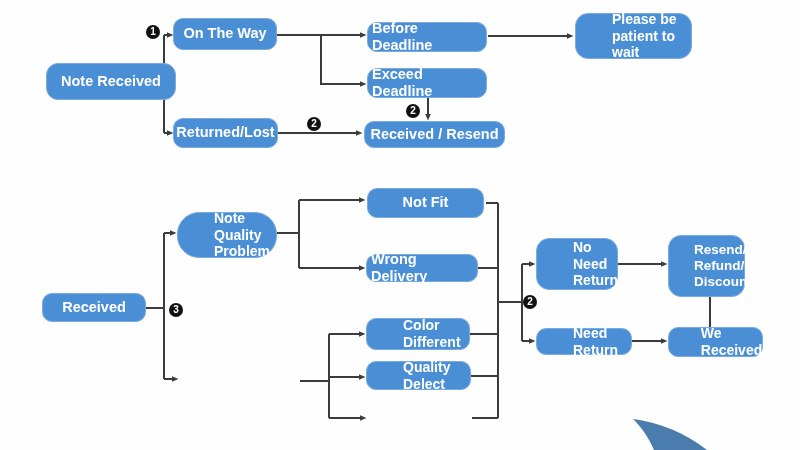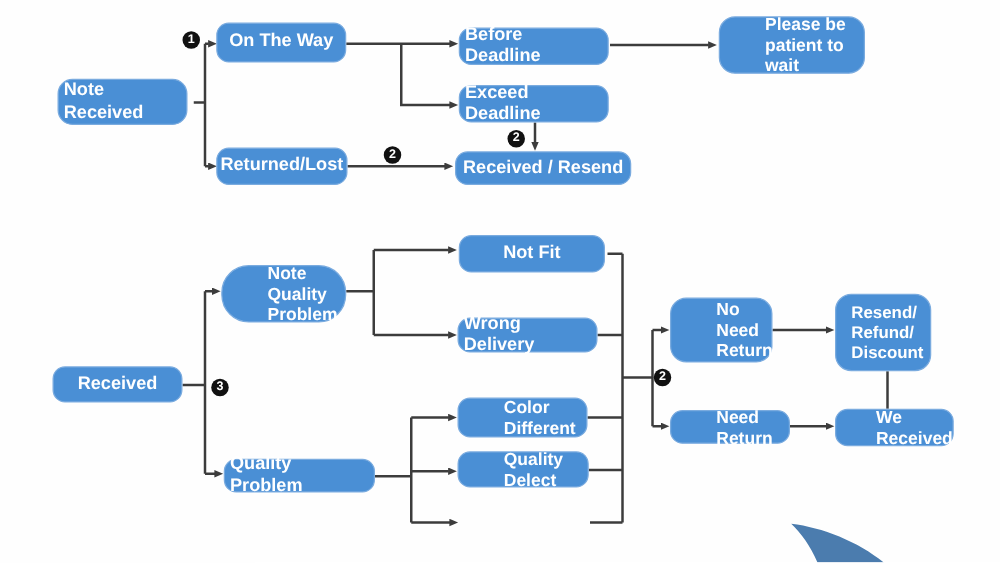--- a/index.html
+++ b/index.html
@@ -74,38 +74,37 @@
       <path class="edge" d="M329 377 H359" marker-end="url(#arw)"></path>
       <path class="edge" d="M329 418 H360" marker-end="url(#arw)"></path>
       <path class="edge" d="M522 264 H529" marker-end="url(#arw)"></path>
       <path class="edge" d="M522 341 H529" marker-end="url(#arw)"></path>
       <path class="edge" d="M618 264 H661" marker-end="url(#arw)"></path>
       <path class="edge" d="M632 341 H661" marker-end="url(#arw)"></path>
     </g>
     <path class="swoosh" d="M633 419 C 658 422, 686 433, 707 450 L 654 450 C 648 436, 641 427, 633 419 Z"></path>
   </svg>
 
-  <div class="node" style="left:46px;top:63px;width:104px;height:37px;border-radius:12px">Note Received</div>
+  <div class="node" style="left:46px;top:63px;width:130px;height:37px;border-radius:12px">Note Received</div>
   <div class="node" style="left:173px;top:18px;width:104px;height:32px">On The Way</div>
   <div class="node" style="left:173px;top:118px;width:105px;height:30px">Returned/Lost</div>
   <div class="node" style="left:367px;top:22px;width:120px;height:30px">Before Deadline</div>
   <div class="node" style="left:367px;top:68px;width:120px;height:30px">Exceed Deadline</div>
   <div class="node al sm" style="left:575px;top:13px;width:117px;height:46px;border-radius:13px">Please be patient to wait</div>
   <div class="node" style="left:364px;top:121px;width:141px;height:27px">Received / Resend</div>
 
   <div class="node" style="left:42px;top:293px;width:104px;height:29px">Received</div>
   <div class="node al sm" style="left:177px;top:212px;width:100px;height:46px;border-radius:22px">Note Quality Problem</div>
-  <div class="node" style="left:179px;top:367px;width:121px;height:27px">Quality Problem</div>
   <div class="node" style="left:367px;top:188px;width:117px;height:30px">Not Fit</div>
   <div class="node" style="left:366px;top:254px;width:112px;height:28px">Wrong Delivery</div>
   <div class="node sm" style="left:366px;top:318px;width:104px;height:32px">Color Different</div>
   <div class="node sm" style="left:366px;top:361px;width:105px;height:29px">Quality Delect</div>
   <div class="node al sm" style="left:536px;top:238px;width:82px;height:52px;border-radius:13px">No Need Return</div>
   <div class="node sm" style="left:536px;top:328px;width:96px;height:27px">Need Return</div>
-  <div class="node al xs" style="left:668px;top:235px;width:77px;height:62px;border-radius:13px;padding-left:12px">Resend/ Refund/ Discount</div>
+  <div class="node al xs" style="left:668px;top:235px;width:77px;height:62px;border-radius:13px;padding-left:25px">Resend/ Refund/ Discount</div>
   <div class="node sm" style="left:668px;top:327px;width:95px;height:30px">We Received</div>
 
   <div class="badge" style="left:146px;top:25px">1</div>
   <div class="badge" style="left:307px;top:117px">2</div>
   <div class="badge" style="left:406px;top:104px">2</div>
   <div class="badge" style="left:523px;top:295px">2</div>
   <div class="badge" style="left:169px;top:303px">3</div>
 
 </div>
 

